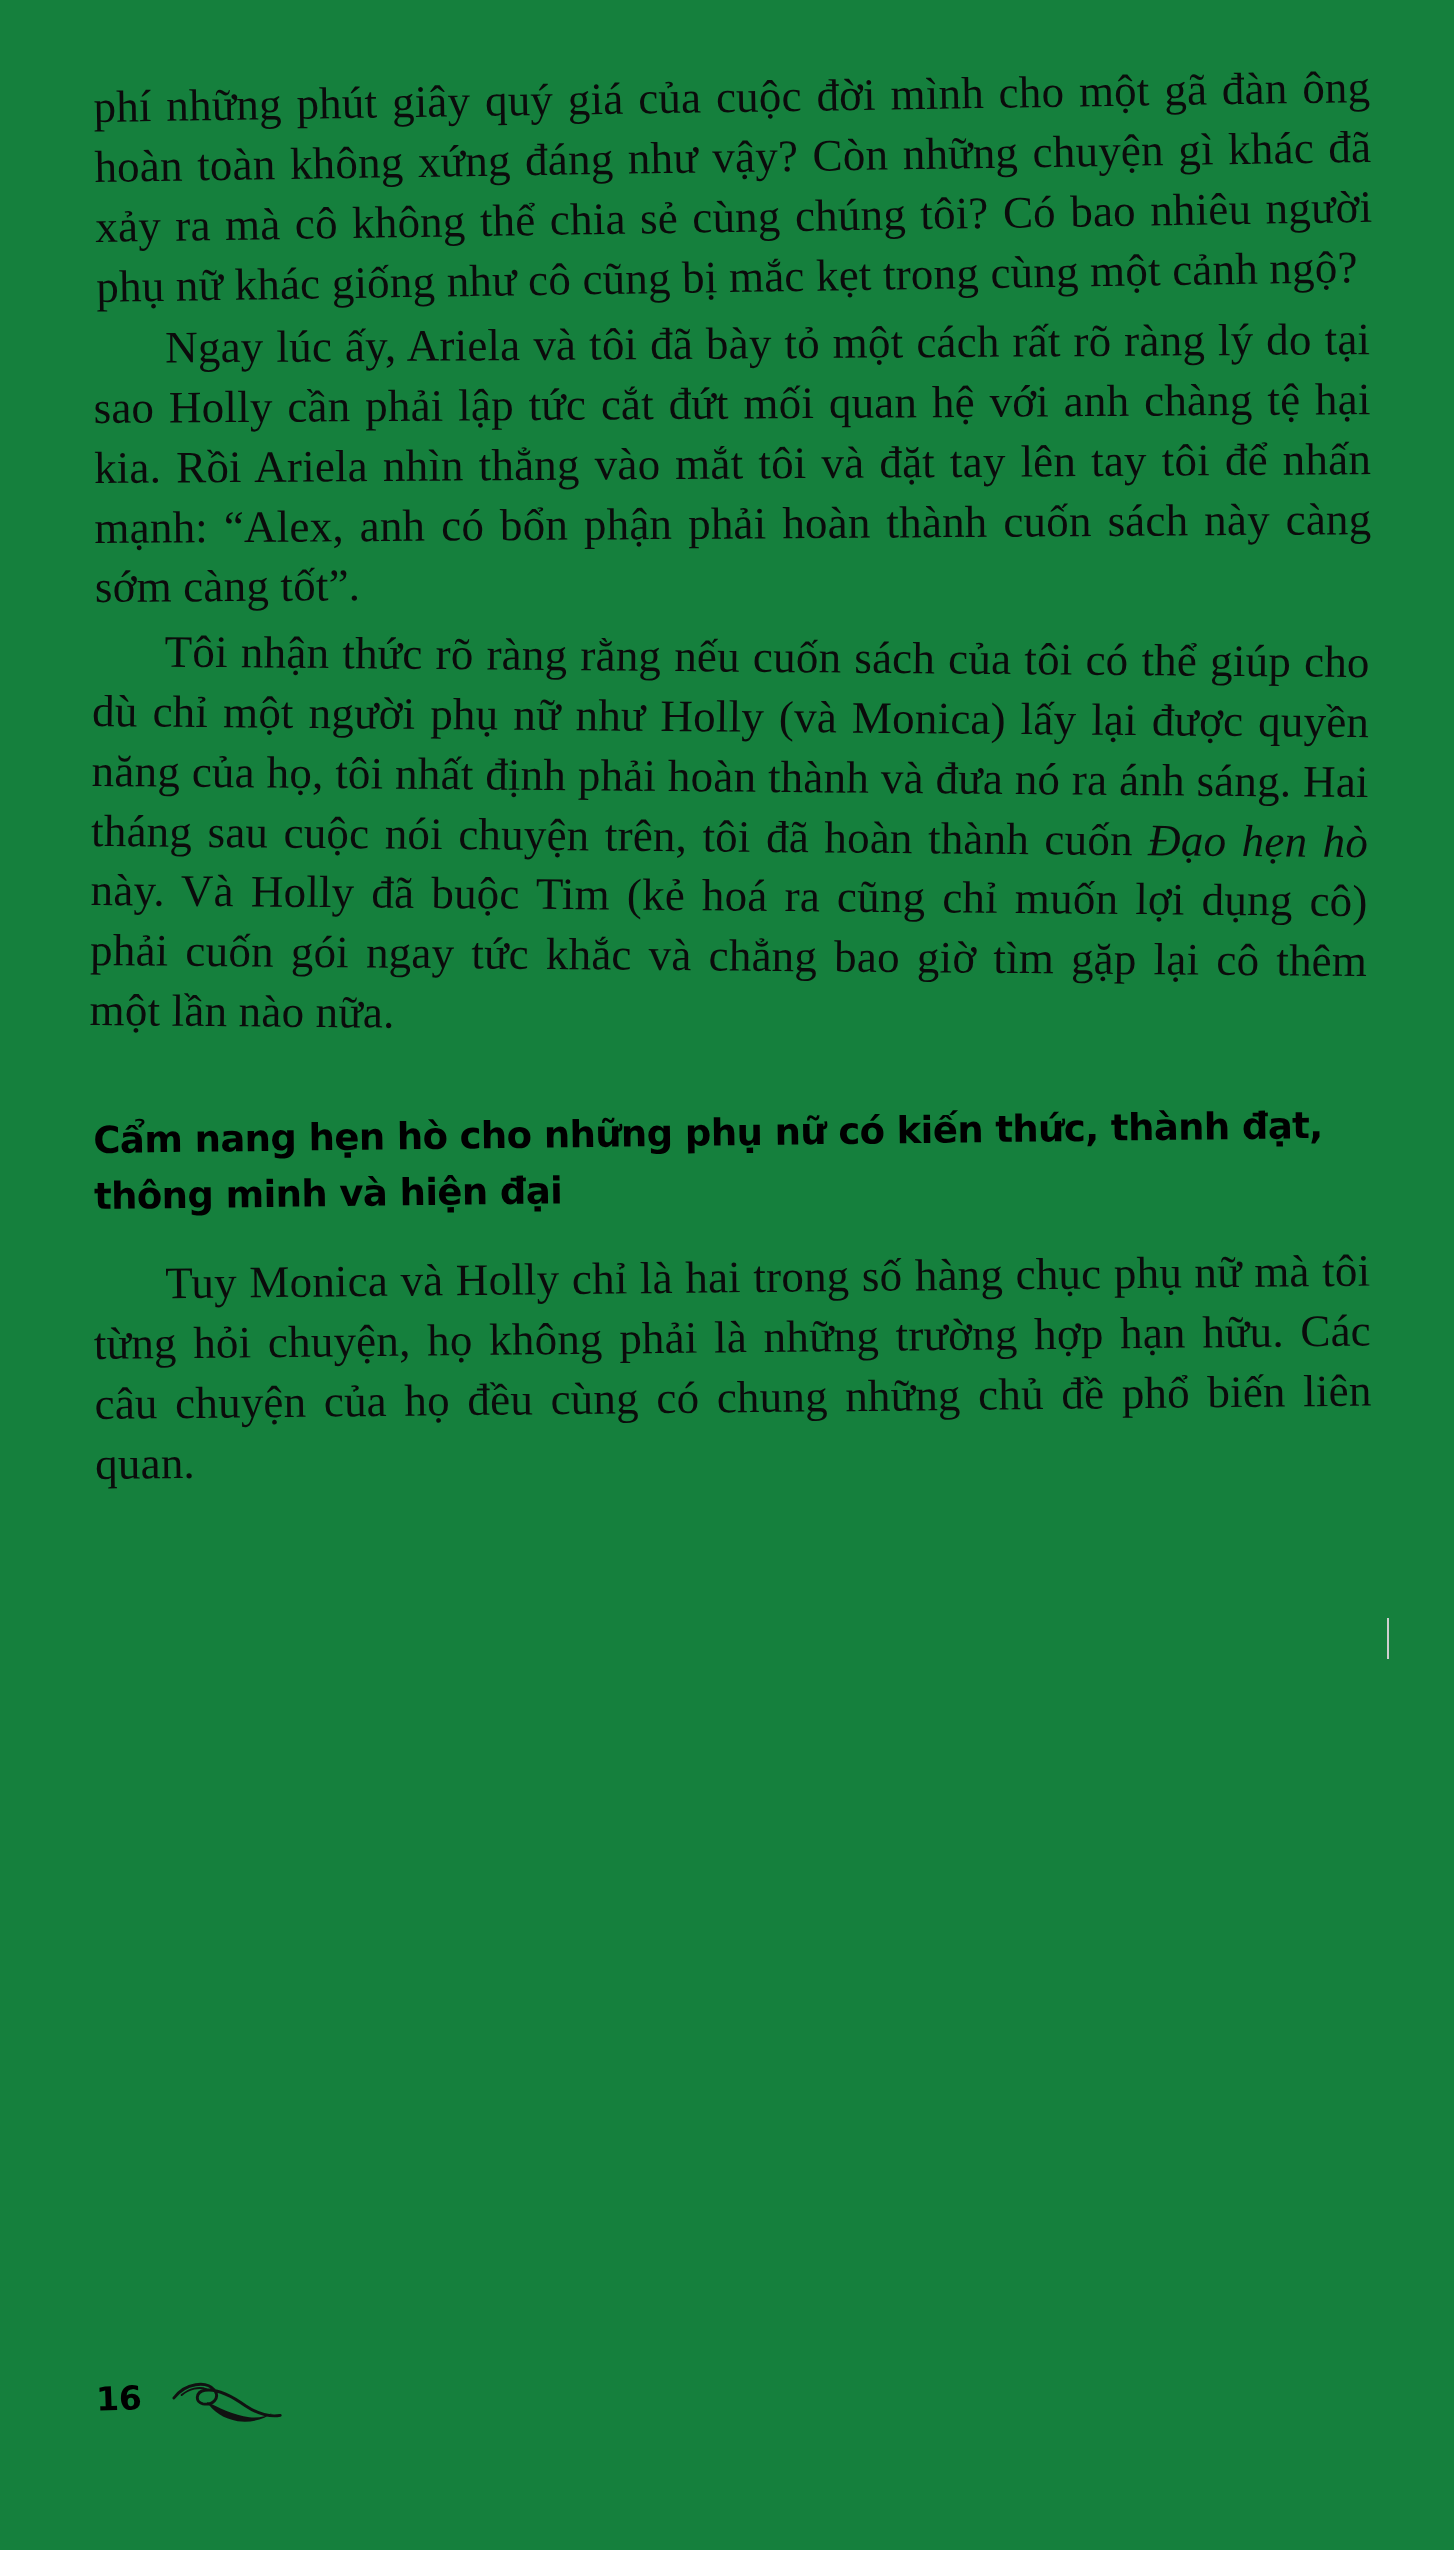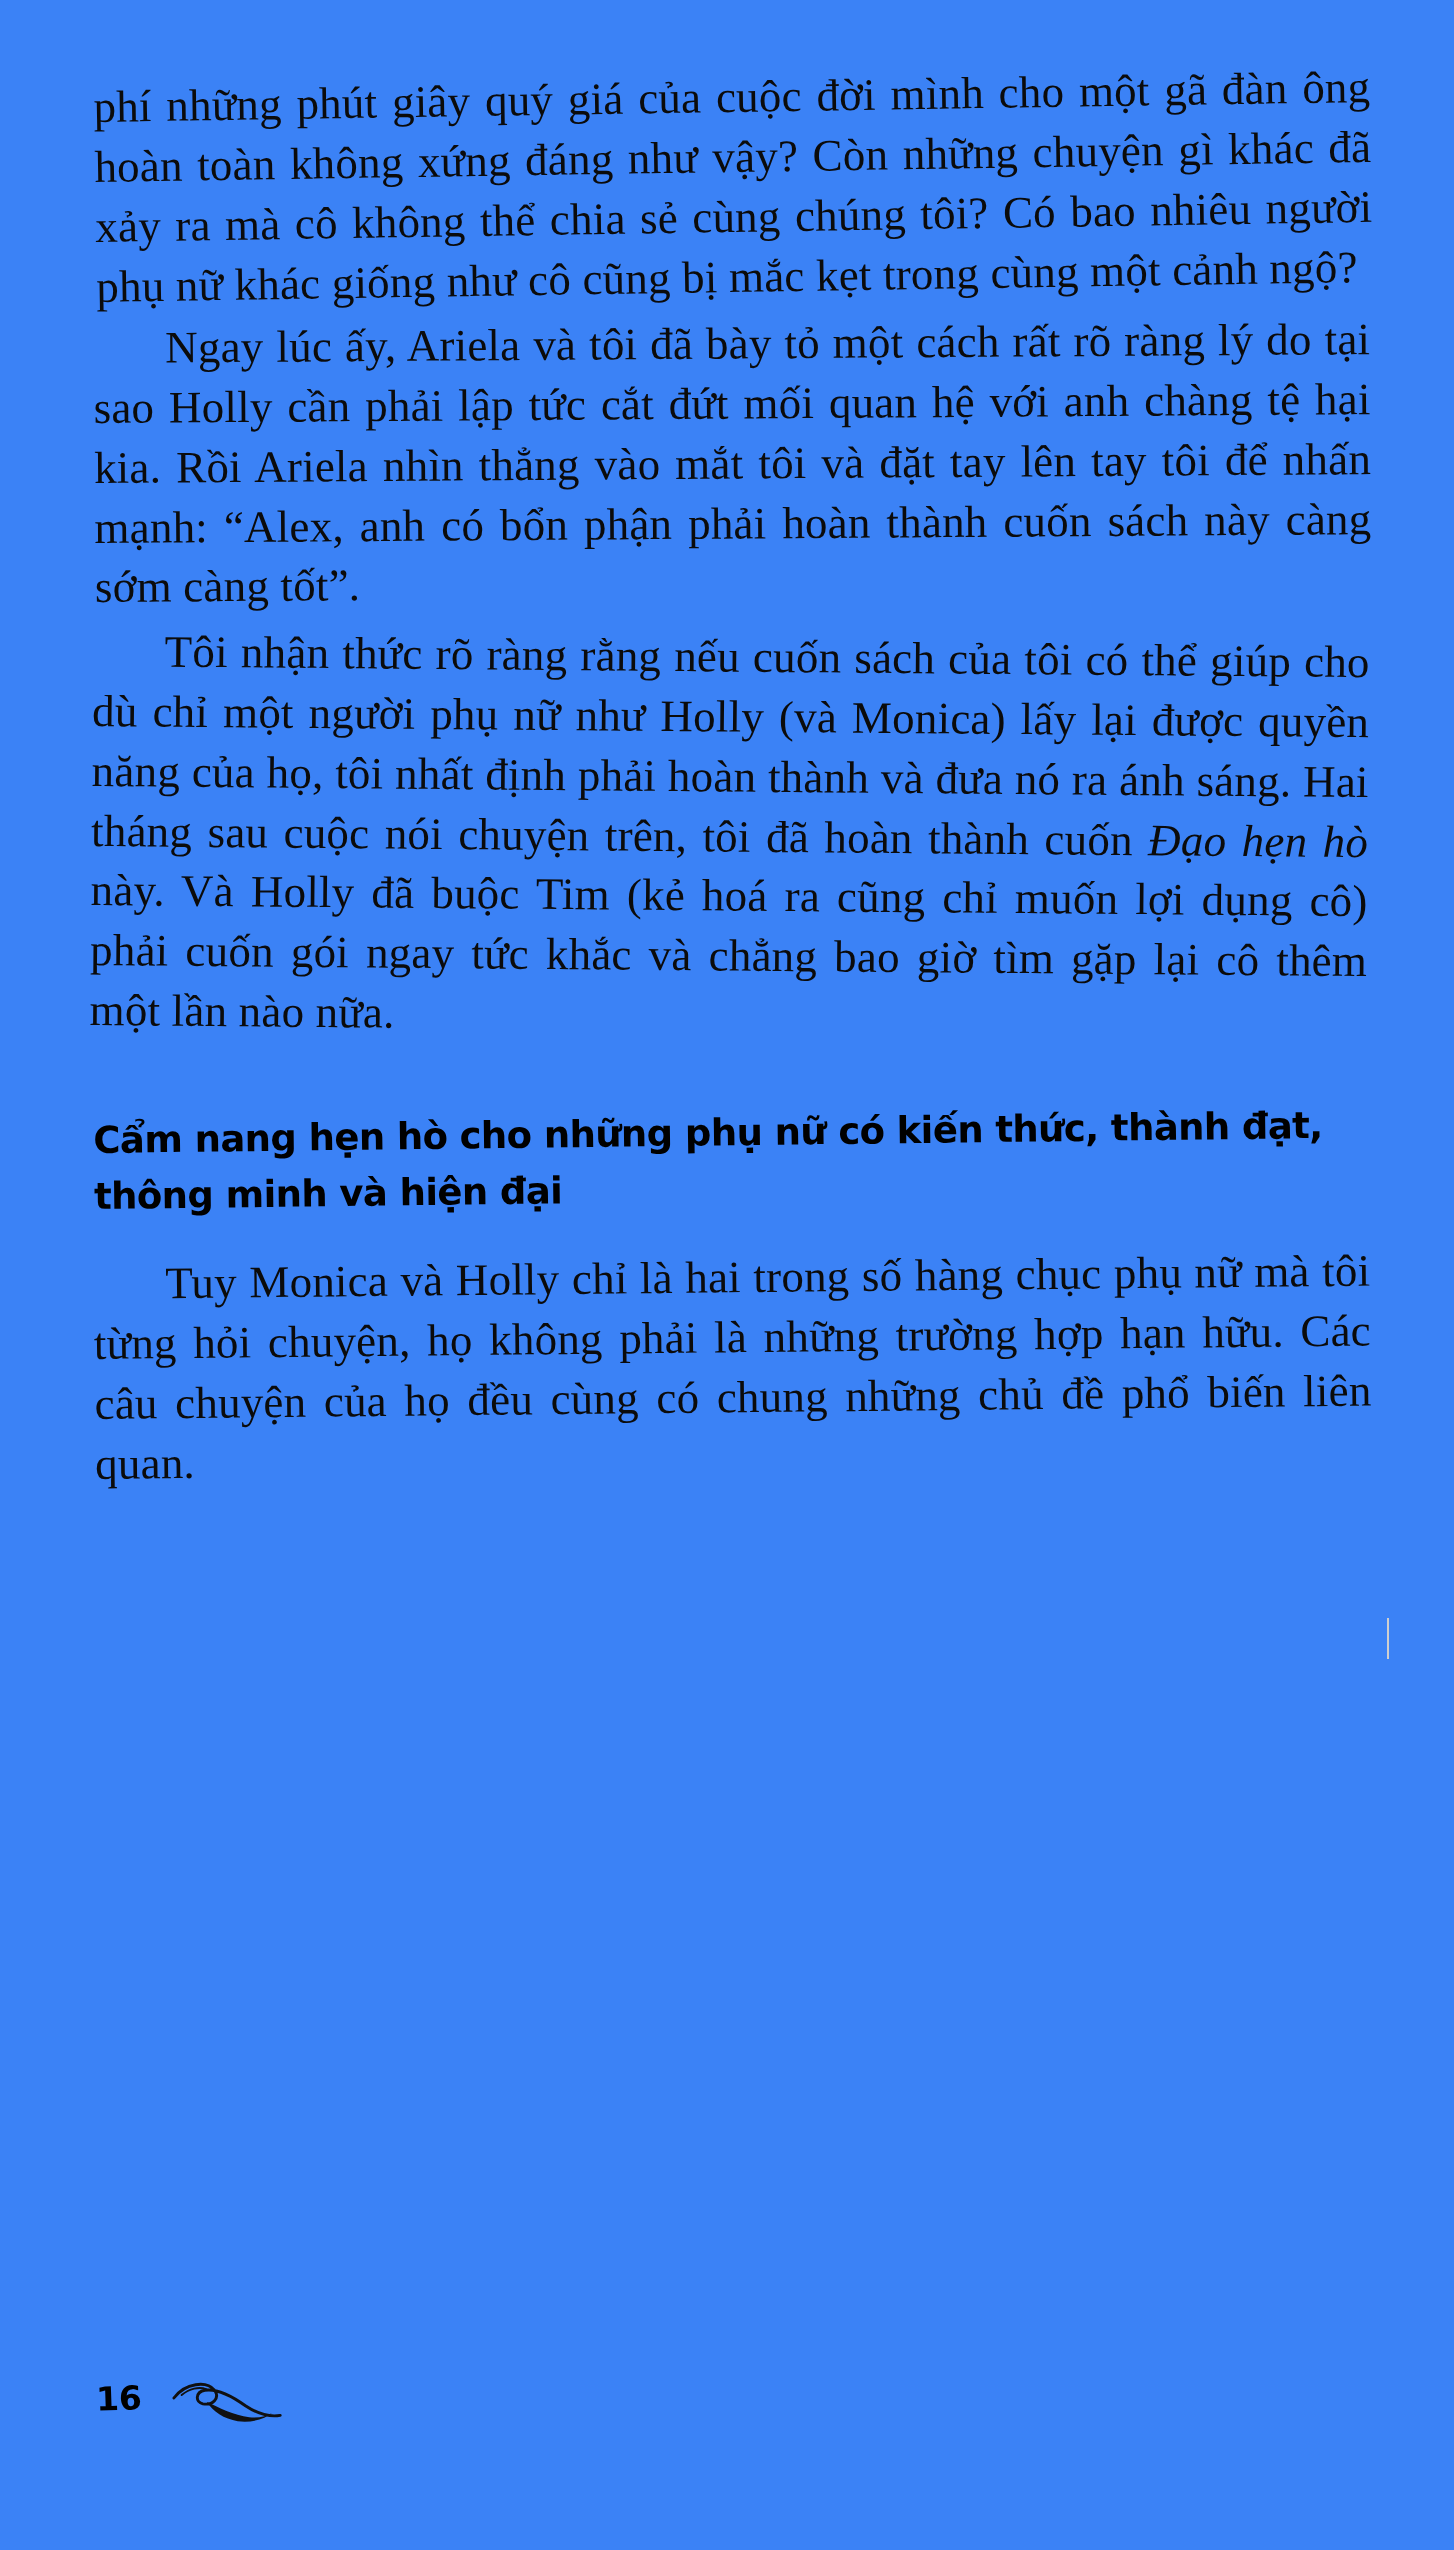--- a/index.html
+++ b/index.html
@@ -4,21 +4,21 @@
 <style>
   html, body {
     margin: 0;
     padding: 0;
     background: #ffffff;
   }
   .page {
     position: relative;
     width: 1455px;
     height: 2550px;
-    background: #3b82f6;
+    background: #15803d;
     overflow: hidden;
     font-family: "Liberation Serif", serif;
     color: #0b0b0b;
   }
   .content {
     position: absolute;
     left: 93px;
     top: 78px;
     width: 1277px;
   }

